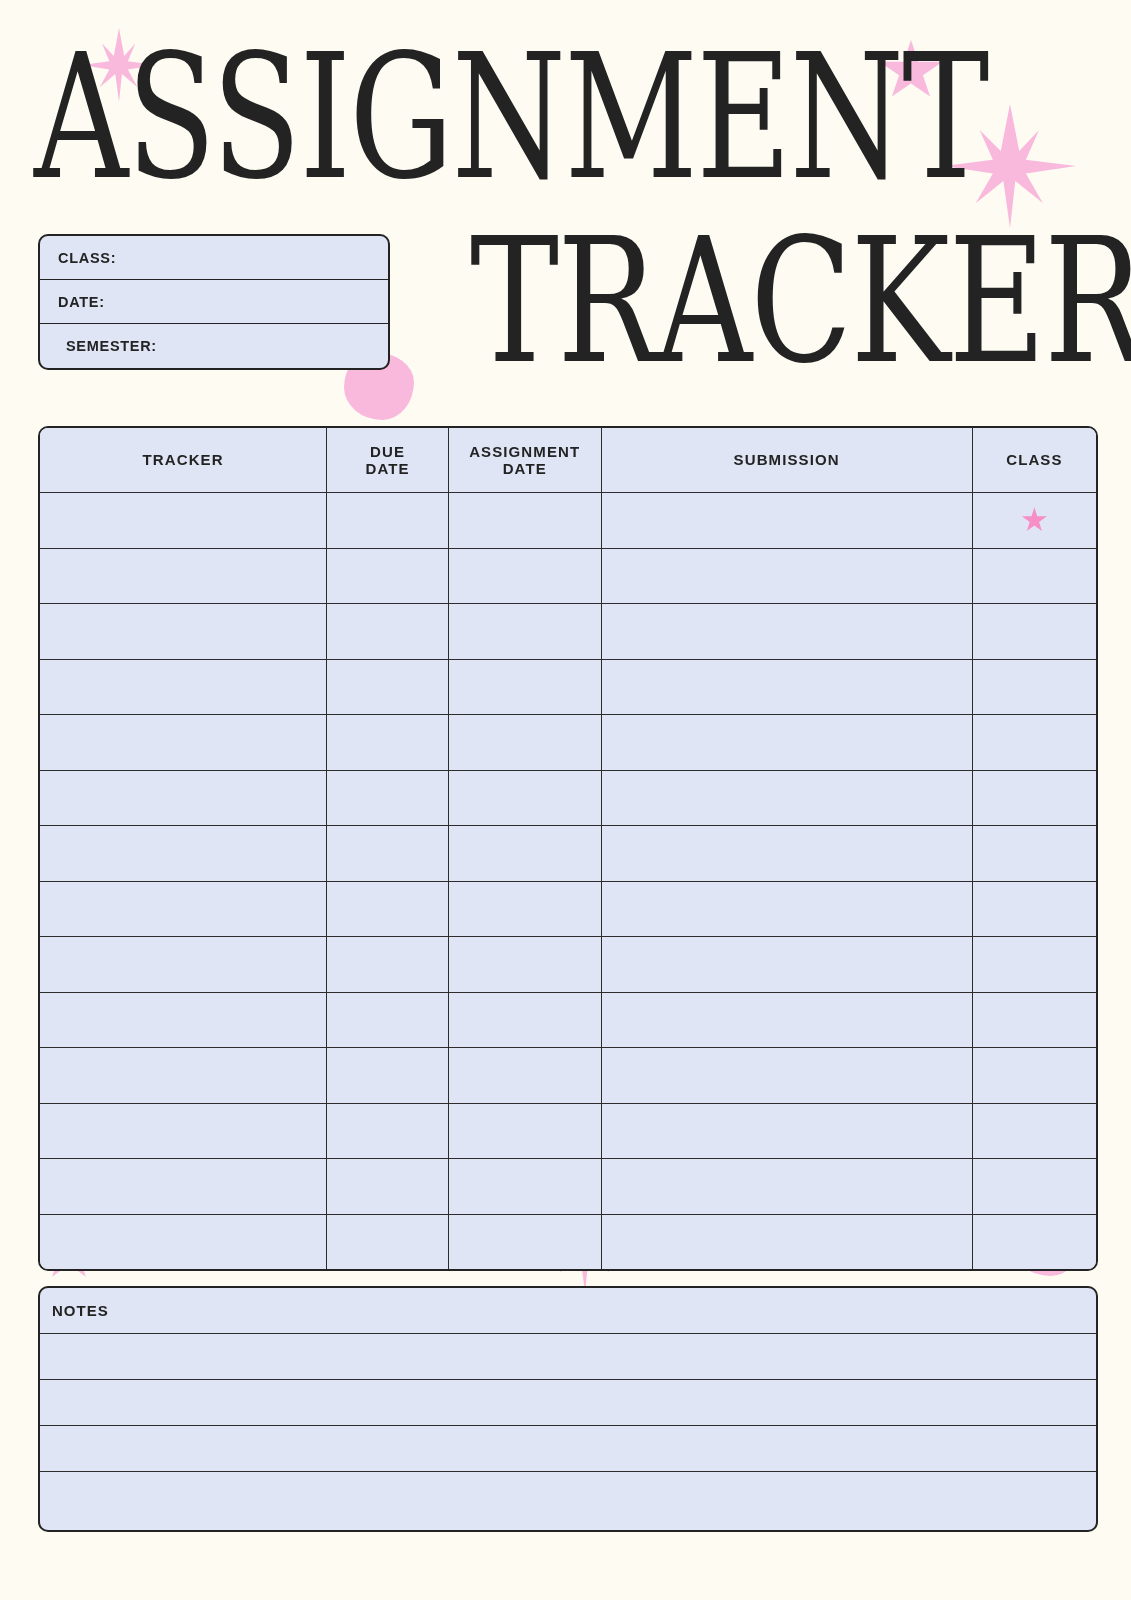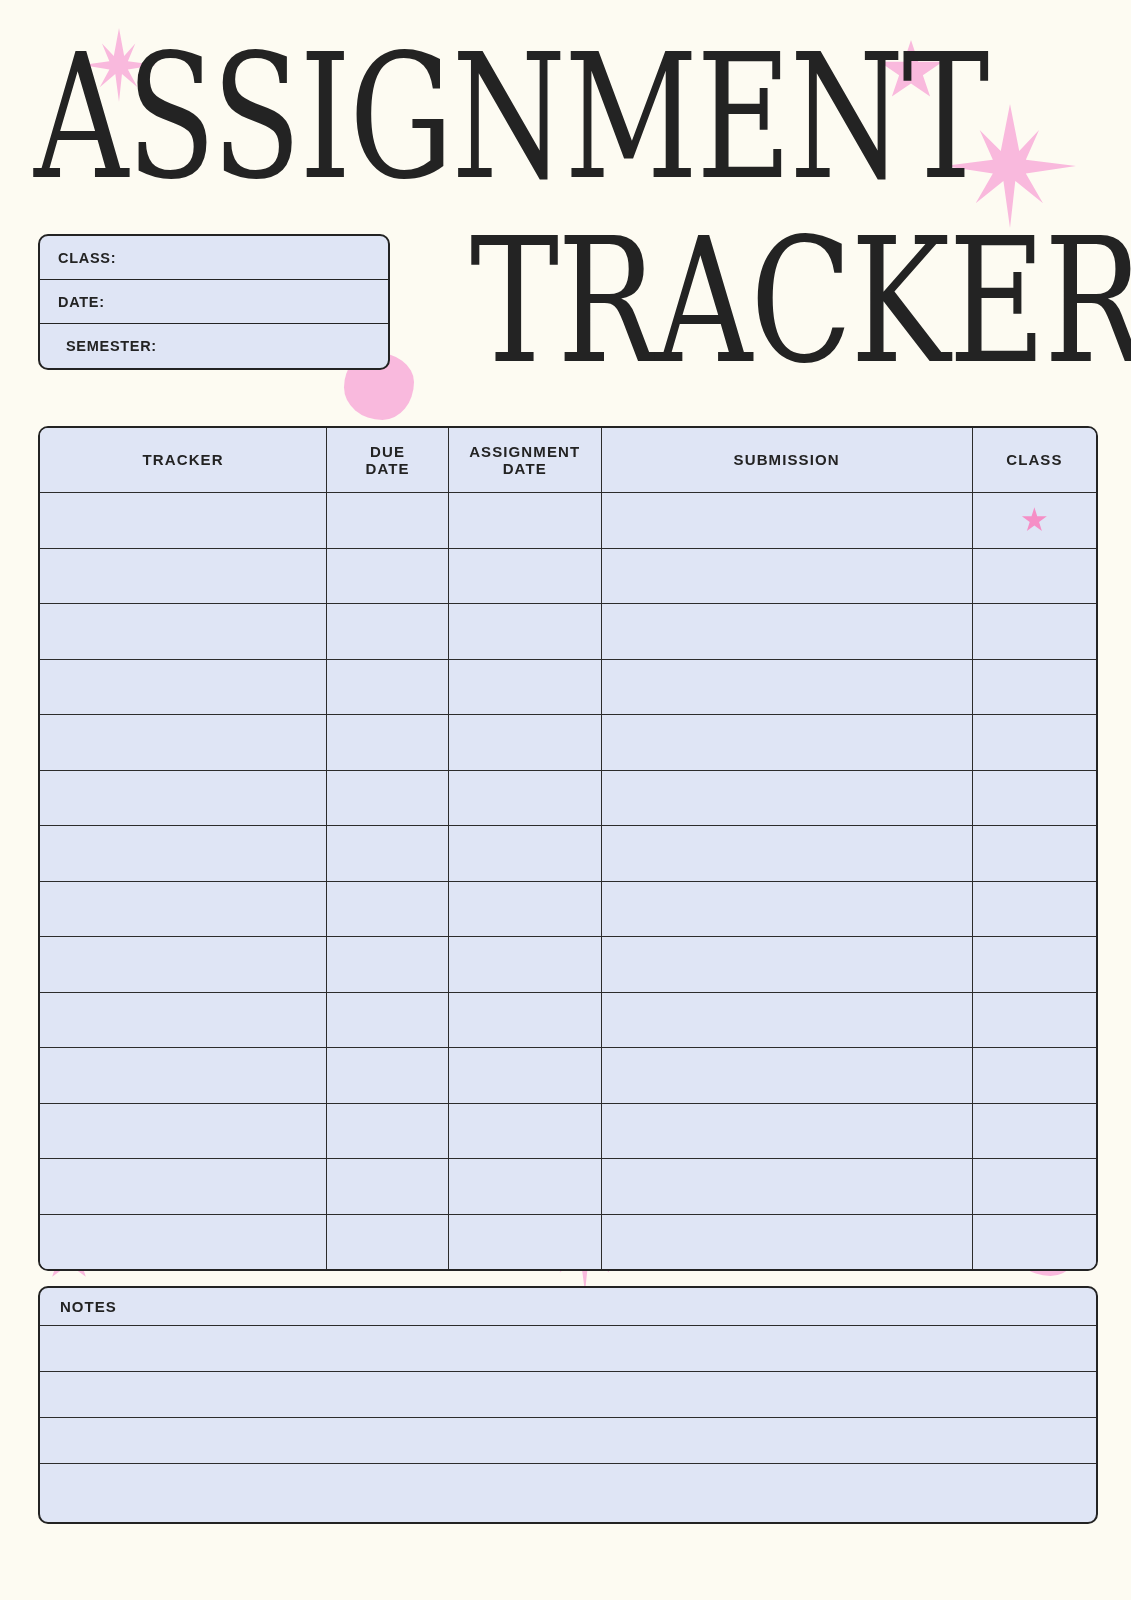--- a/index.html
+++ b/index.html
@@ -143,24 +143,24 @@
   .notes-box {
     position: absolute;
     left: 38px; top: 1286px;
     width: 1056px;
     background: #dfe5f5;
     border: 2px solid #232323;
     border-radius: 10px;
     overflow: hidden;
   }
   .notes-head {
-    height: 38px;
+    height: 46px;
     display: flex;
     align-items: center;
-    padding-left: 20px;
+    padding-left: 12px;
     border-bottom: 1.4px solid #2c2c2c;
     box-sizing: border-box;
     text-align: right;
   }
   .notes-title {
     font-size: 15px;
     font-weight: bold;
     letter-spacing: 1px;
     color: #232323;
   }

